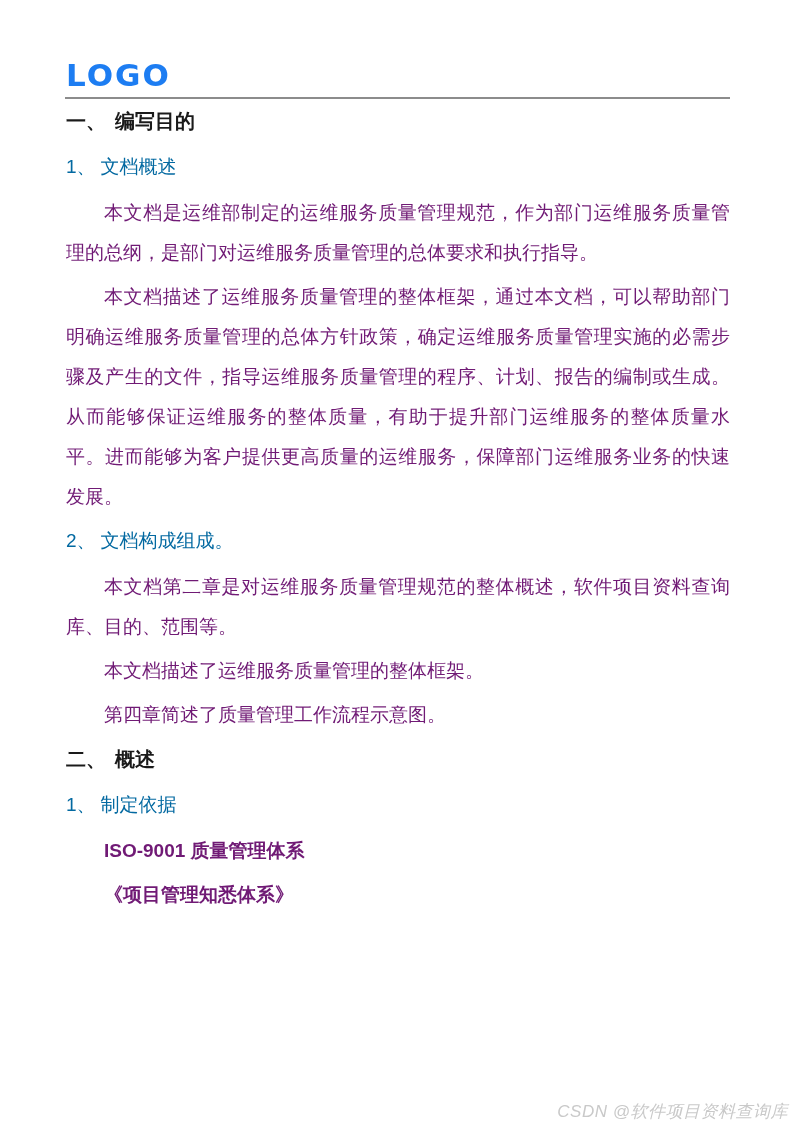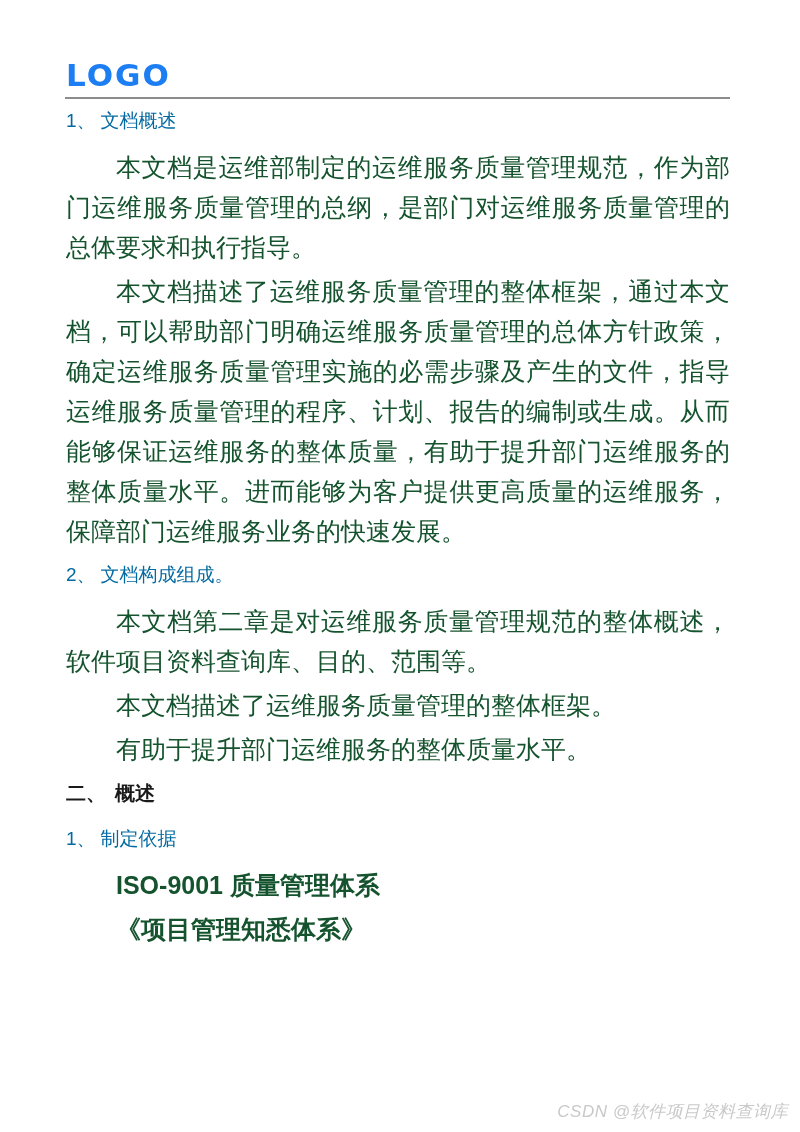--- a/index.html
+++ b/index.html
@@ -38,22 +38,22 @@
   }
   h2 {
     font-size: 19px;
     font-weight: 400;
     color: #0369a1;
     margin-bottom: 6px;
   }
   h1 .num { margin-right: 9px; }
   h2 .num { margin-right: 5px; }
   p {
-    font-size: 25px;
-    color: #14532d;
+    font-size: 19px;
+    color: #701a75;
     text-indent: 2em;
     text-align: justify;
     margin-bottom: 4px;
   }
   p.item { text-align: left; font-weight: bold; }
 
   .watermark {
     position: absolute;
     right: 12px;
     bottom: 9px;
@@ -67,38 +67,41 @@
 
 <div class="page">
 
   <header>
     <div class="logo" style="color: rgb(29, 125, 242);">LOGO</div>
     <div class="divider" style="border-top-color: rgb(140, 140, 140);"></div>
   </header>
 
   <main>
 
+    <h1>
+      <span class="num">一、</span><span>编写目的</span>
+    </h1>
 
     <h2>
       <span class="num">1、</span><span>文档概述</span>
     </h2>
 
     <p>本文档是运维部制定的运维服务质量管理规范，作为部门运维服务质量管理的总纲，是部门对运维服务质量管理的总体要求和执行指导。</p>
 
     <p>本文档描述了运维服务质量管理的整体框架，通过本文档，可以帮助部门明确运维服务质量管理的总体方针政策，确定运维服务质量管理实施的必需步骤及产生的文件，指导运维服务质量管理的程序、计划、报告的编制或生成。从而能够保证运维服务的整体质量，有助于提升部门运维服务的整体质量水平。进而能够为客户提供更高质量的运维服务，保障部门运维服务业务的快速发展。</p>
 
     <h2>
       <span class="num">2、</span><span>文档构成组成。</span>
     </h2>
 
     <p>本文档第二章是对运维服务质量管理规范的整体概述，软件项目资料查询库、目的、范围等。</p>
 
     <p>本文档描述了运维服务质量管理的整体框架。</p>
 
-    <p>有助于提升部门运维服务的整体质量水平。</p>
+    <p>第四章简述了质量管理工作流程示意图。</p>
 
 
     <h1>
       <span class="num">二、</span><span>概述</span>
     </h1>
 
     <h2>
       <span class="num">1、</span><span>制定依据</span>
     </h2>
 

